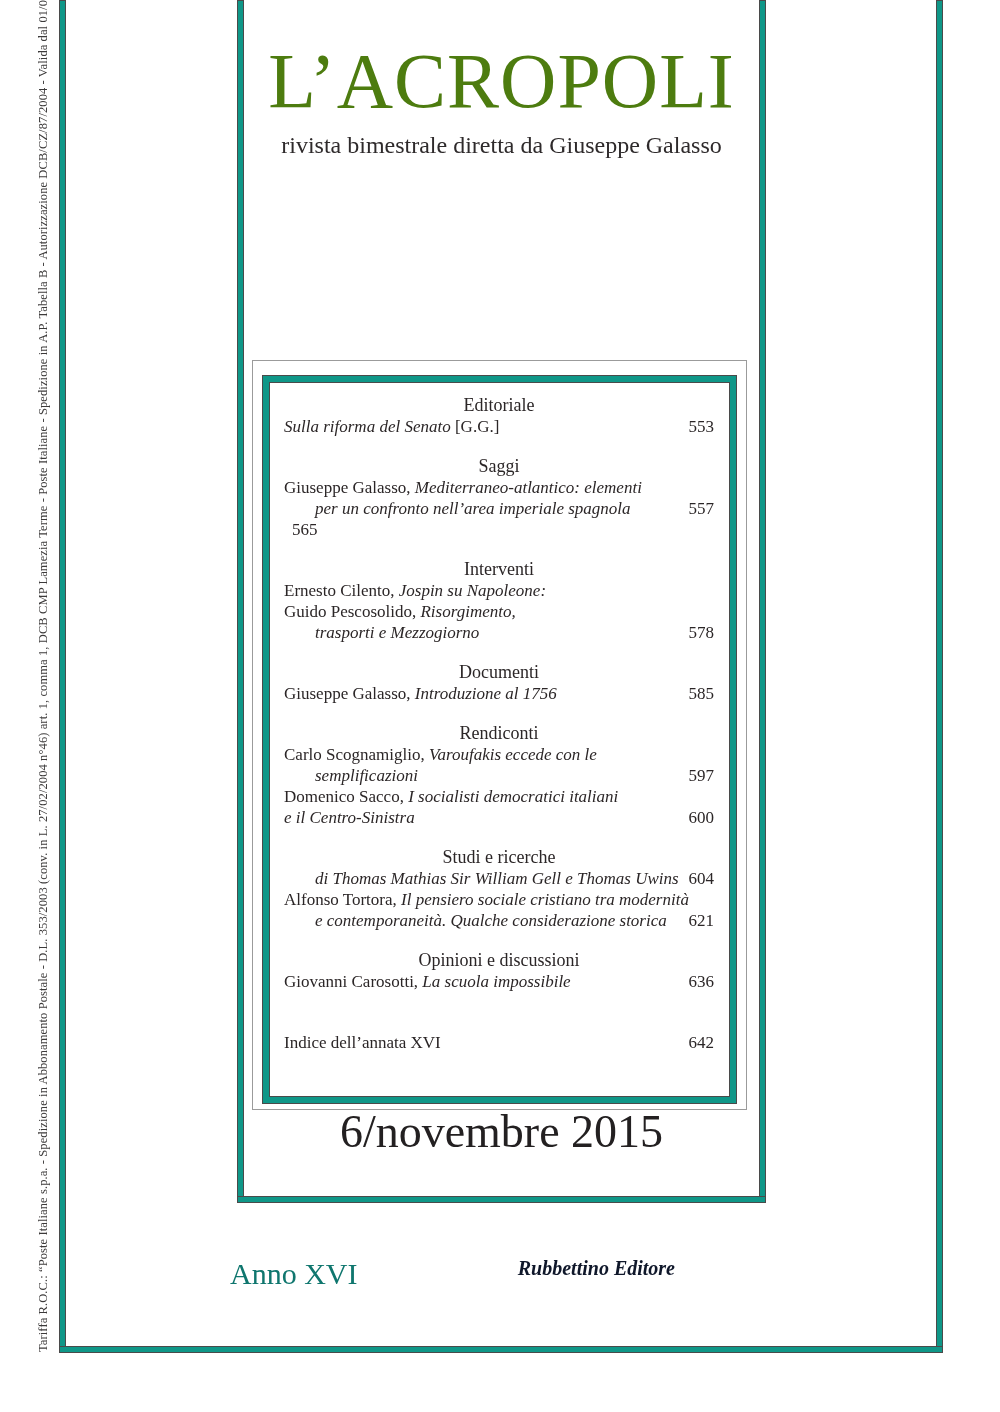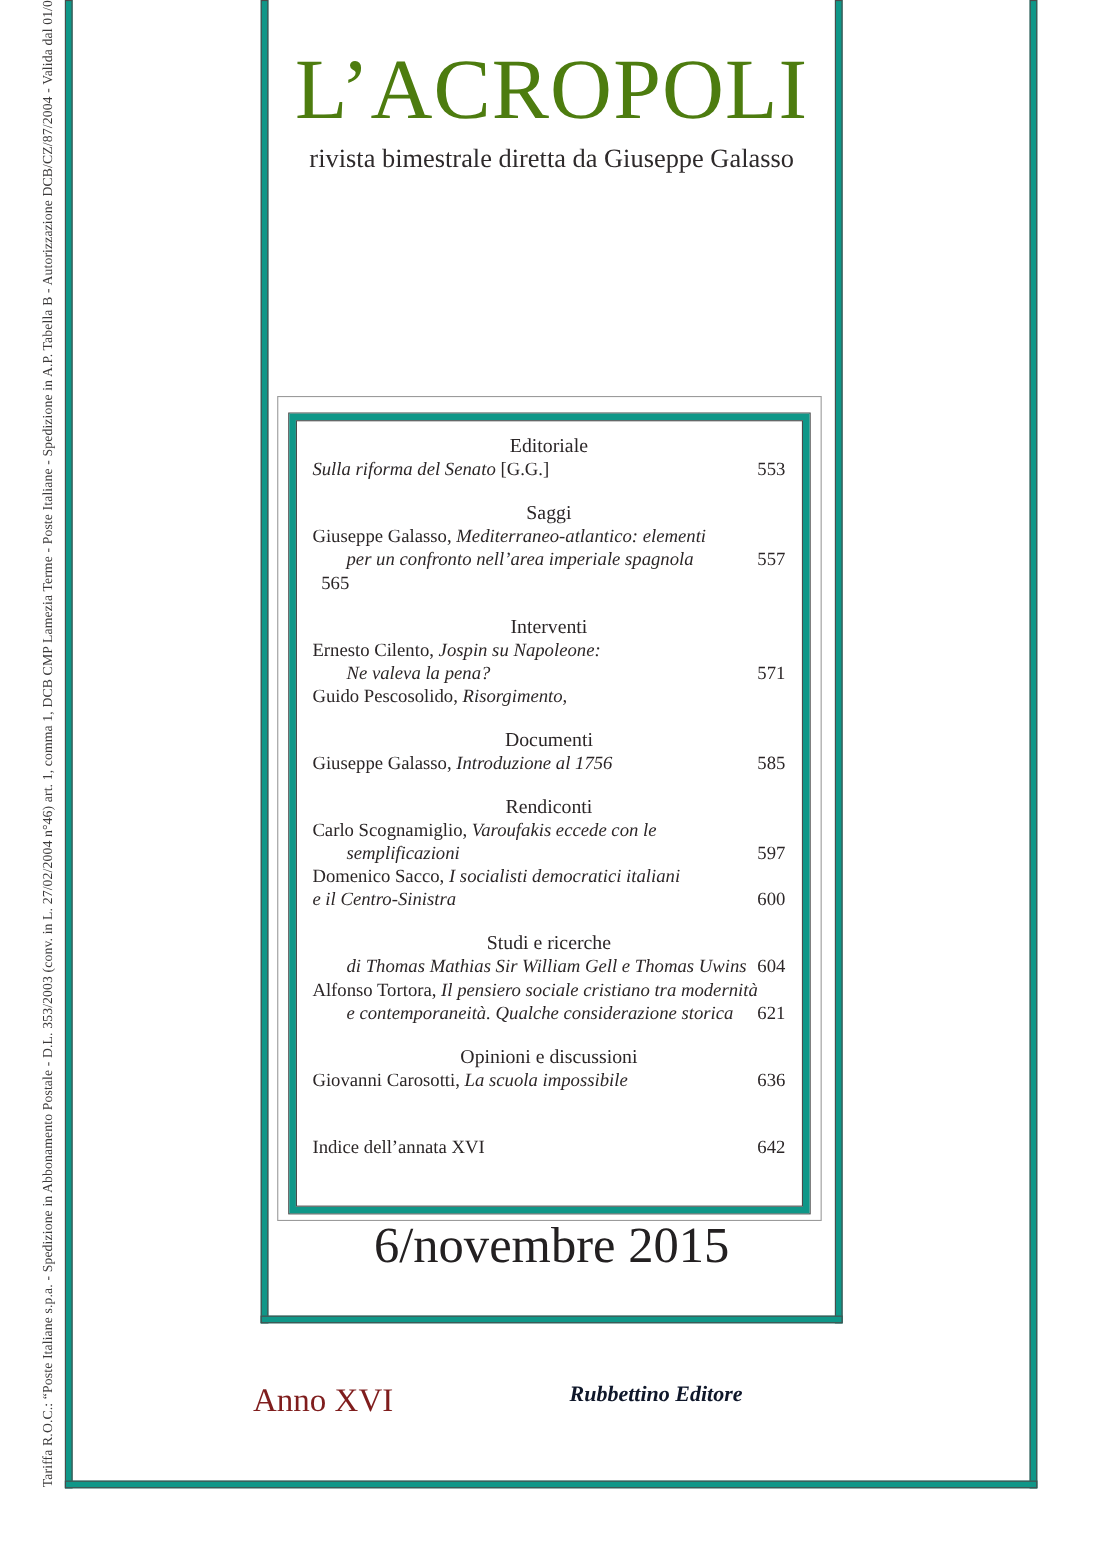--- a/index.html
+++ b/index.html
@@ -105,21 +105,21 @@
     font-size:46px;
     line-height:52px;
     color:#232021;
     white-space:nowrap;
   }
   
   #anno{
     position:absolute;
     left:230px;top:1257px;
     font-size:30px;
-    color:#7f1d1d;
+    color:#0f766e;
     white-space:nowrap;
   }
   #publisher{
     position:absolute;
     right:325px;top:1257px;
     font-size:20px;
     font-style:italic;
     font-weight:bold;
     color:#0f172a;
     white-space:nowrap;
@@ -169,27 +169,27 @@
             <div class="toc-row">
               <span class="toc-page">565</span>
             </div>
           </div>
           <div class="toc-section">
             <div class="toc-heading">Interventi</div>
             <div class="toc-row">
               <span class="toc-text"><span>Ernesto Cilento, </span><span class="it">Jospin su Napoleone:</span></span>
               <span class="toc-page"></span>
             </div>
-            <div class="toc-row indent">
-              <span class="toc-text"><span class="it">Ne valeva la pena?</span></span>
-              <span class="toc-page">571</span>
-            </div>
             <div class="toc-row">
               <span class="toc-text"><span>Guido Pescosolido, </span><span class="it">Risorgimento,</span></span>
               <span class="toc-page"></span>
+            </div>
+            <div class="toc-row indent">
+              <span class="toc-text"><span class="it">trasporti e Mezzogiorno</span></span>
+              <span class="toc-page">578</span>
             </div>
           </div>
           <div class="toc-section">
             <div class="toc-heading">Documenti</div>
             <div class="toc-row">
               <span class="toc-text"><span>Giuseppe Galasso, </span><span class="it">Introduzione al 1756</span></span>
               <span class="toc-page">585</span>
             </div>
           </div>
           <div class="toc-section">

